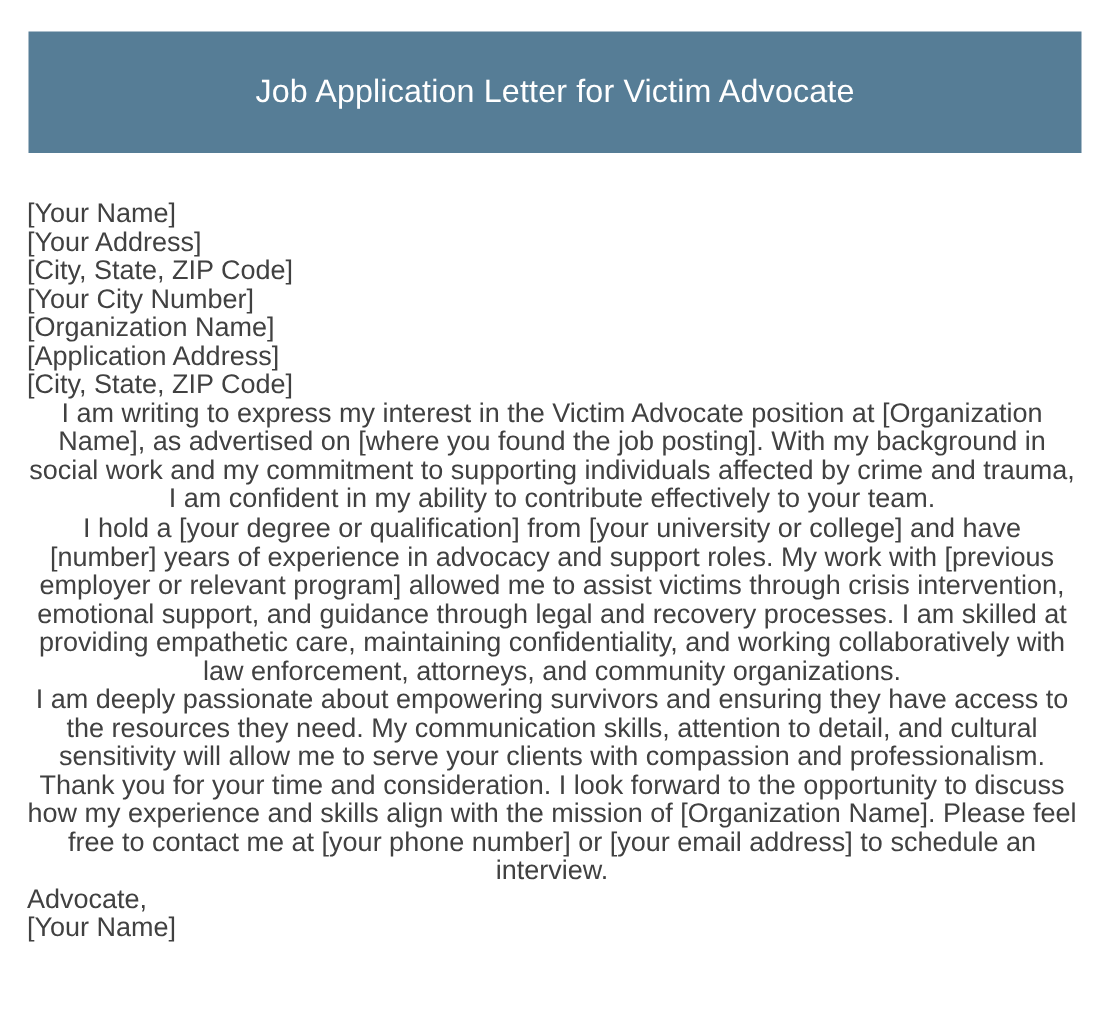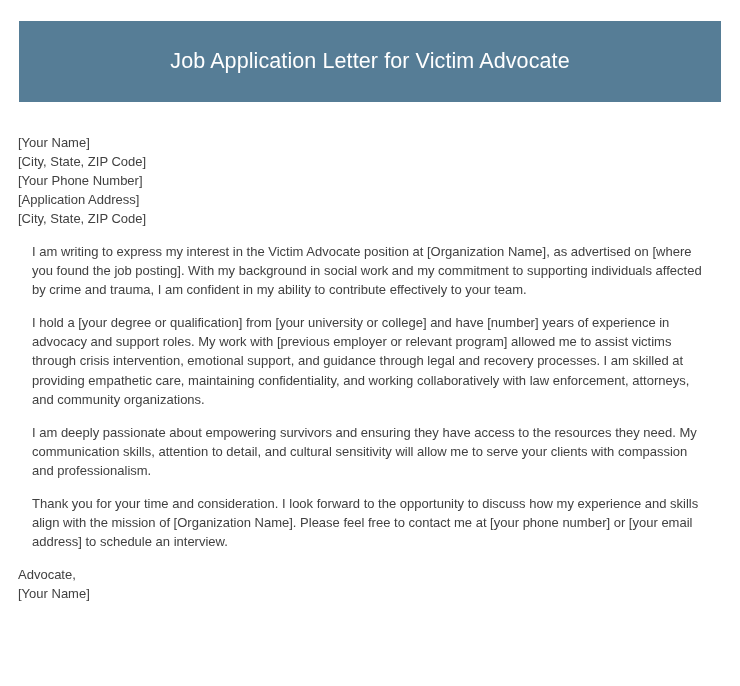--- a/index.html
+++ b/index.html
@@ -39,52 +39,55 @@
     line-height: 1.2;
     text-align: center;
     font-family: "Liberation Sans", sans-serif;
   }
   .letter-body {
     position: absolute;
     left: 18px;
     top: 133px;
     width: 700px;
     color: #414141;
-    font-size: 13px;
+    font-size: 18px;
     line-height: 19.05px;
     font-family: "Liberation Sans", sans-serif;
     text-align: left;
   }
   .letter-line {
     display: block;
     white-space: pre-wrap;
     margin: 0;
     padding: 0;
   }
   .letter-para {
     display: block;
-    margin: 14px;
+    margin: 0;
     padding: 0;
     white-space: normal;
+    text-align: center;
   }
 </style>
 </head>
 <body>
 
 <div class="page">
 
   <div class="title-banner">
     <div class="title-text">Job Application Letter for Victim Advocate</div>
   </div>
 
   <div class="letter-body">
 
     <span class="letter-line">[Your Name]</span>
+    <span class="letter-line">[Your Address]</span>
     <span class="letter-line">[City, State, ZIP Code]</span>
-    <span class="letter-line">[Your Phone Number]</span>
+    <span class="letter-line">[Your City Number]</span>
+    <span class="letter-line">[Organization Name]</span>
     <span class="letter-line">[Application Address]</span>
     <span class="letter-line">[City, State, ZIP Code]</span>
 
 
     <span class="letter-para">I am writing to express my interest in the Victim Advocate position at [Organization Name], as advertised on [where you found the job posting]. With my background in social work and my commitment to supporting individuals affected by crime and trauma, I am confident in my ability to contribute effectively to your team.</span>
     <span class="letter-para">I hold a [your degree or qualification] from [your university or college] and have [number] years of experience in advocacy and support roles. My work with [previous employer or relevant program] allowed me to assist victims through crisis intervention, emotional support, and guidance through legal and recovery processes. I am skilled at providing empathetic care, maintaining confidentiality, and working collaboratively with law enforcement, attorneys, and community organizations.</span>
     <span class="letter-para">I am deeply passionate about empowering survivors and ensuring they have access to the resources they need. My communication skills, attention to detail, and cultural sensitivity will allow me to serve your clients with compassion and professionalism.</span>
     <span class="letter-para">Thank you for your time and consideration. I look forward to the opportunity to discuss how my experience and skills align with the mission of [Organization Name]. Please feel free to contact me at [your phone number] or [your email address] to schedule an interview.</span>
 
     <span class="letter-line">Advocate,</span>

